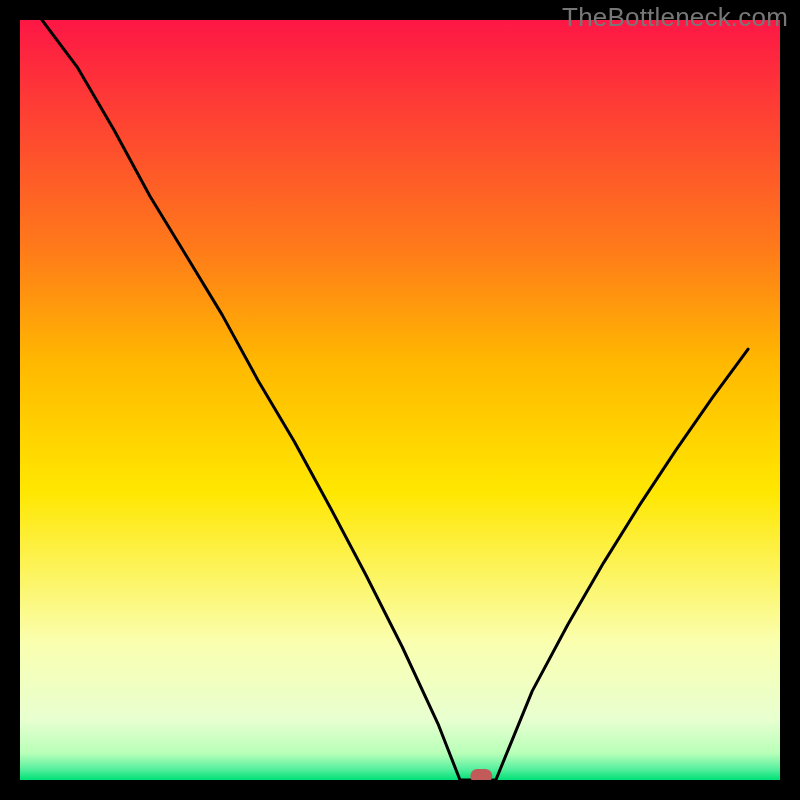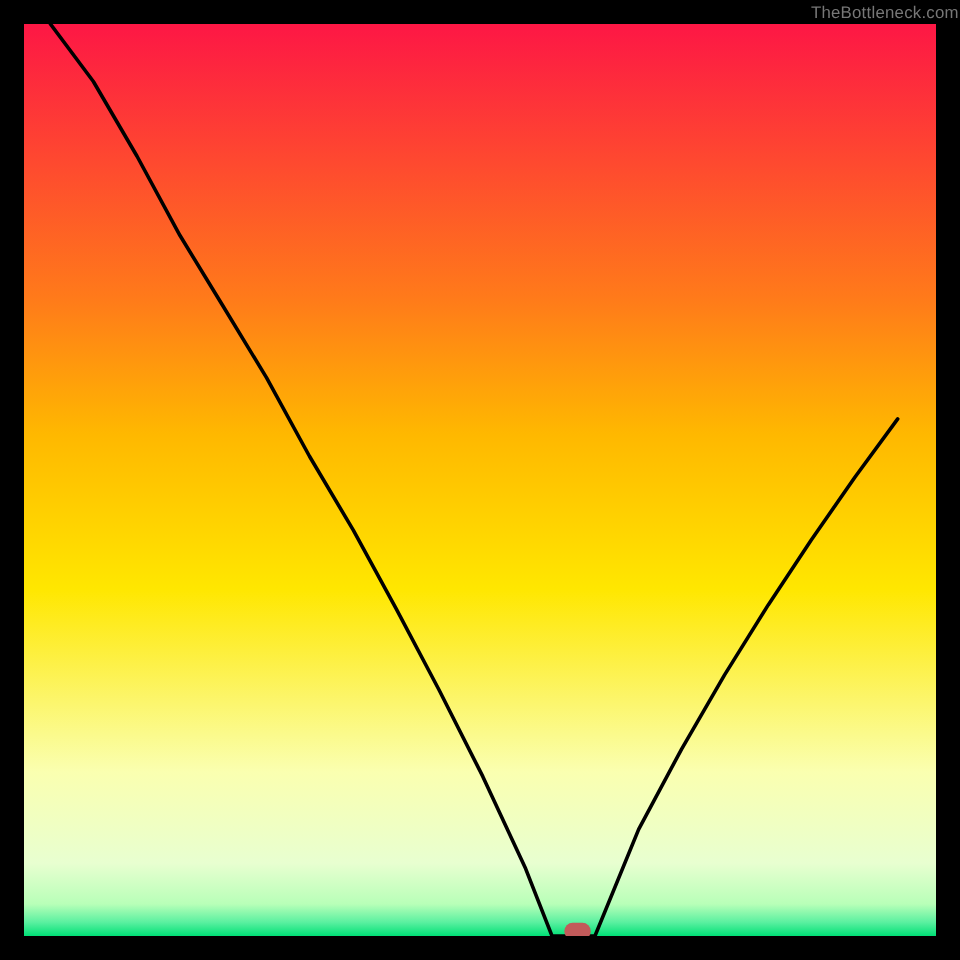--- a/index.html
+++ b/index.html
@@ -18,23 +18,23 @@
   .plot {
     position: absolute;
     left: 20px;
     top: 20px;
     width: 760px;
     height: 760px;
   }
   .watermark {
     position: absolute;
     top: 2px;
-    right: 1px;
+    right: 12px;
     font-family: Arial, Helvetica, sans-serif;
-    font-size: 14px;
+    font-size: 26px;
     font-weight: 500;
     color: #777;
     letter-spacing: 0.2px;
     pointer-events: none;
     user-select: none;
   }
 </style>
 </head>
 <body>
 

